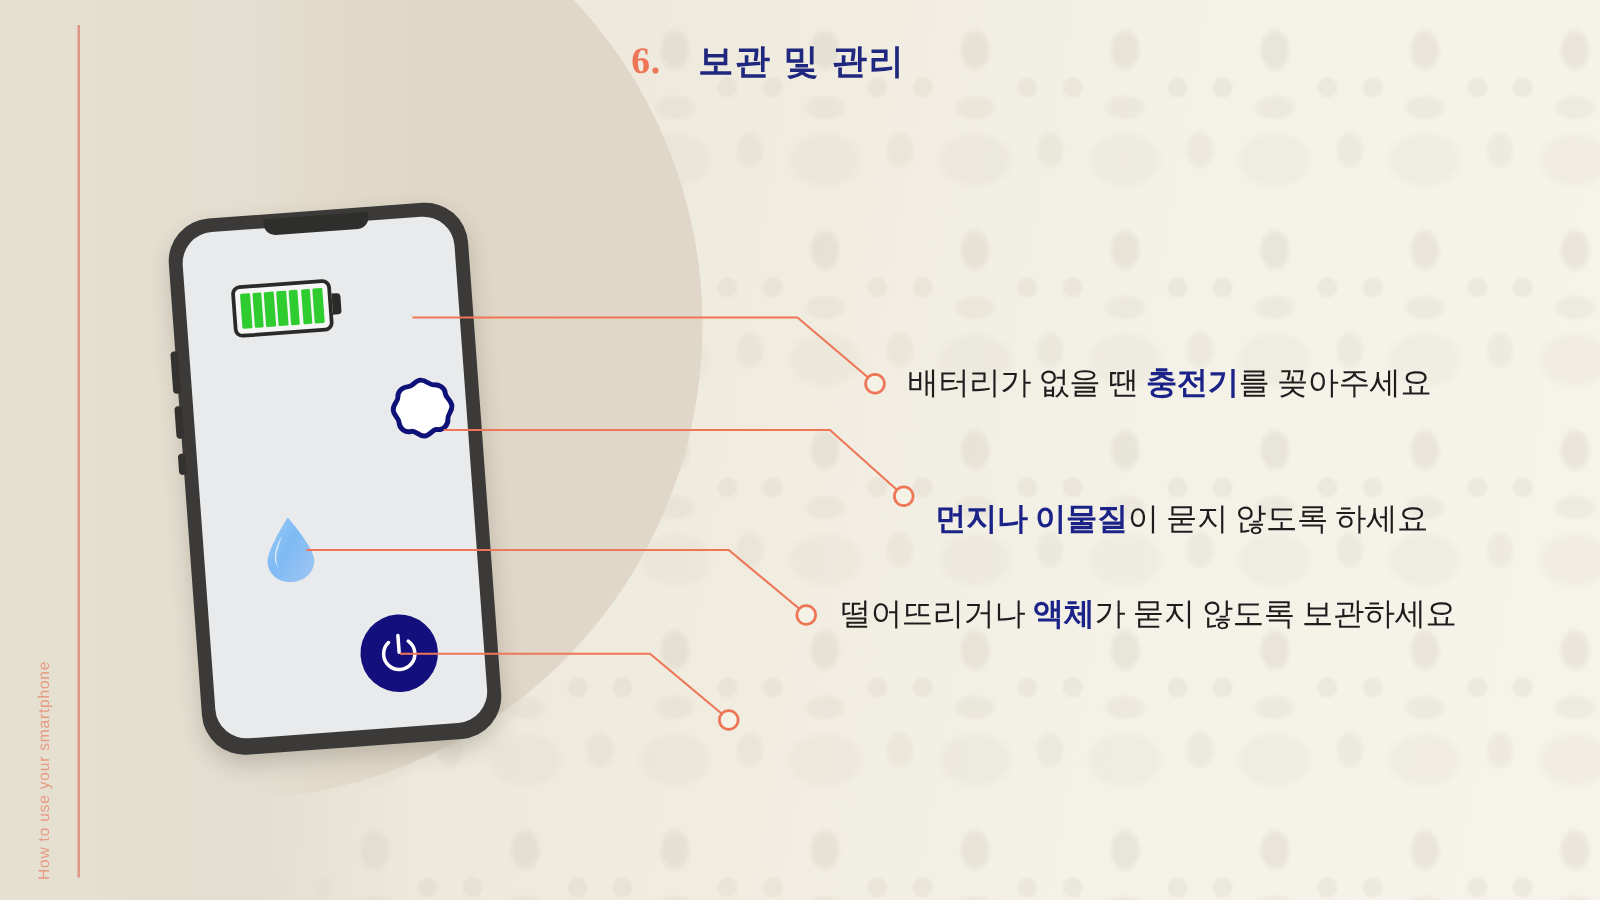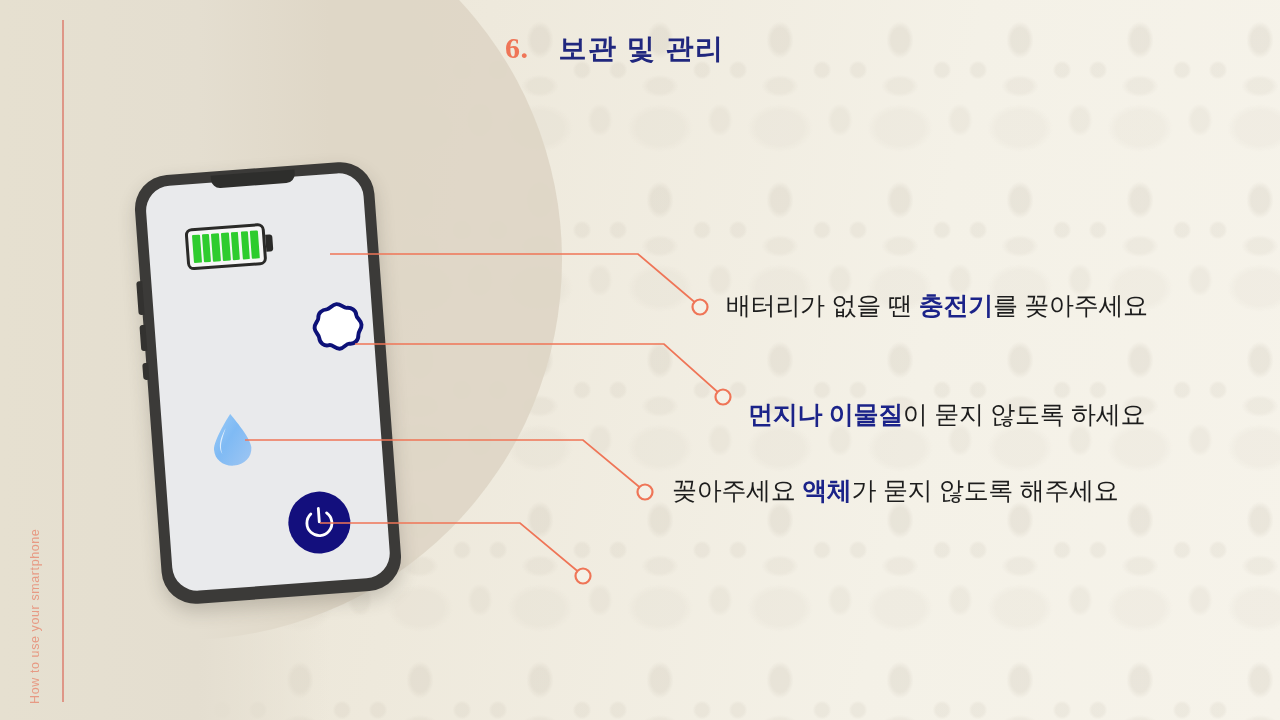--- a/index.html
+++ b/index.html
@@ -173,21 +173,21 @@
     display:flex; align-items:center; justify-content:center;
     z-index:4;
   }
 
   
   #connectors { position:absolute; left:0; top:0; width:1280px; height:720px; }
 
   
   .bullet {
     position:absolute;
-    font-family:Liberation Sans, sans-serif;
+    font-family:Liberation Serif, serif;
     font-size:25px;
     color:#1d1d1d;
     white-space:nowrap;
     letter-spacing:-.3px;
   }
   .bullet b { color:#1b2389; font-weight:700; }
   .b1 { left:726px; top:289px; }
   .b2 { left:748px; top:382px;margin-top:16px; }
   .b3 { left:672px; top:474px; }
   .b4 { left:616px; top:561px; }
@@ -287,16 +287,16 @@
     </g>
   </svg>
 
   <div class="bullet b1">
     <span>배터리가 없을 땐 </span><b>충전기</b><span>를 꽂아주세요</span>
   </div>
   <div class="bullet b2">
     <span></span><b>먼지나 이물질</b><span>이 묻지 않도록 하세요</span>
   </div>
   <div class="bullet b3">
-    <span>꽂아주세요 </span><b>액체</b><span>가 묻지 않도록 해주세요</span>
+    <span>떨어뜨리거나 </span><b>액체</b><span>가 묻지 않도록 보관하세요</span>
   </div>
 
 </div>
 
 </body></html>

